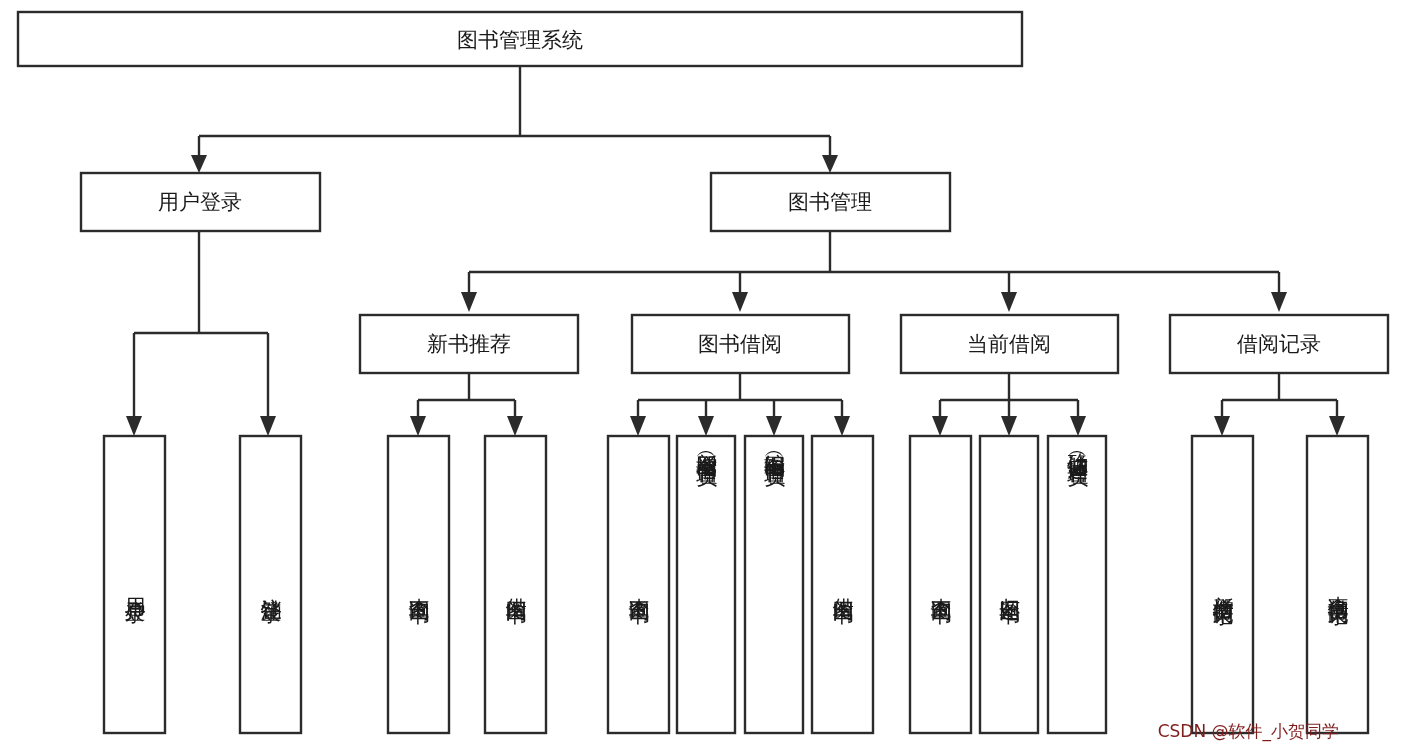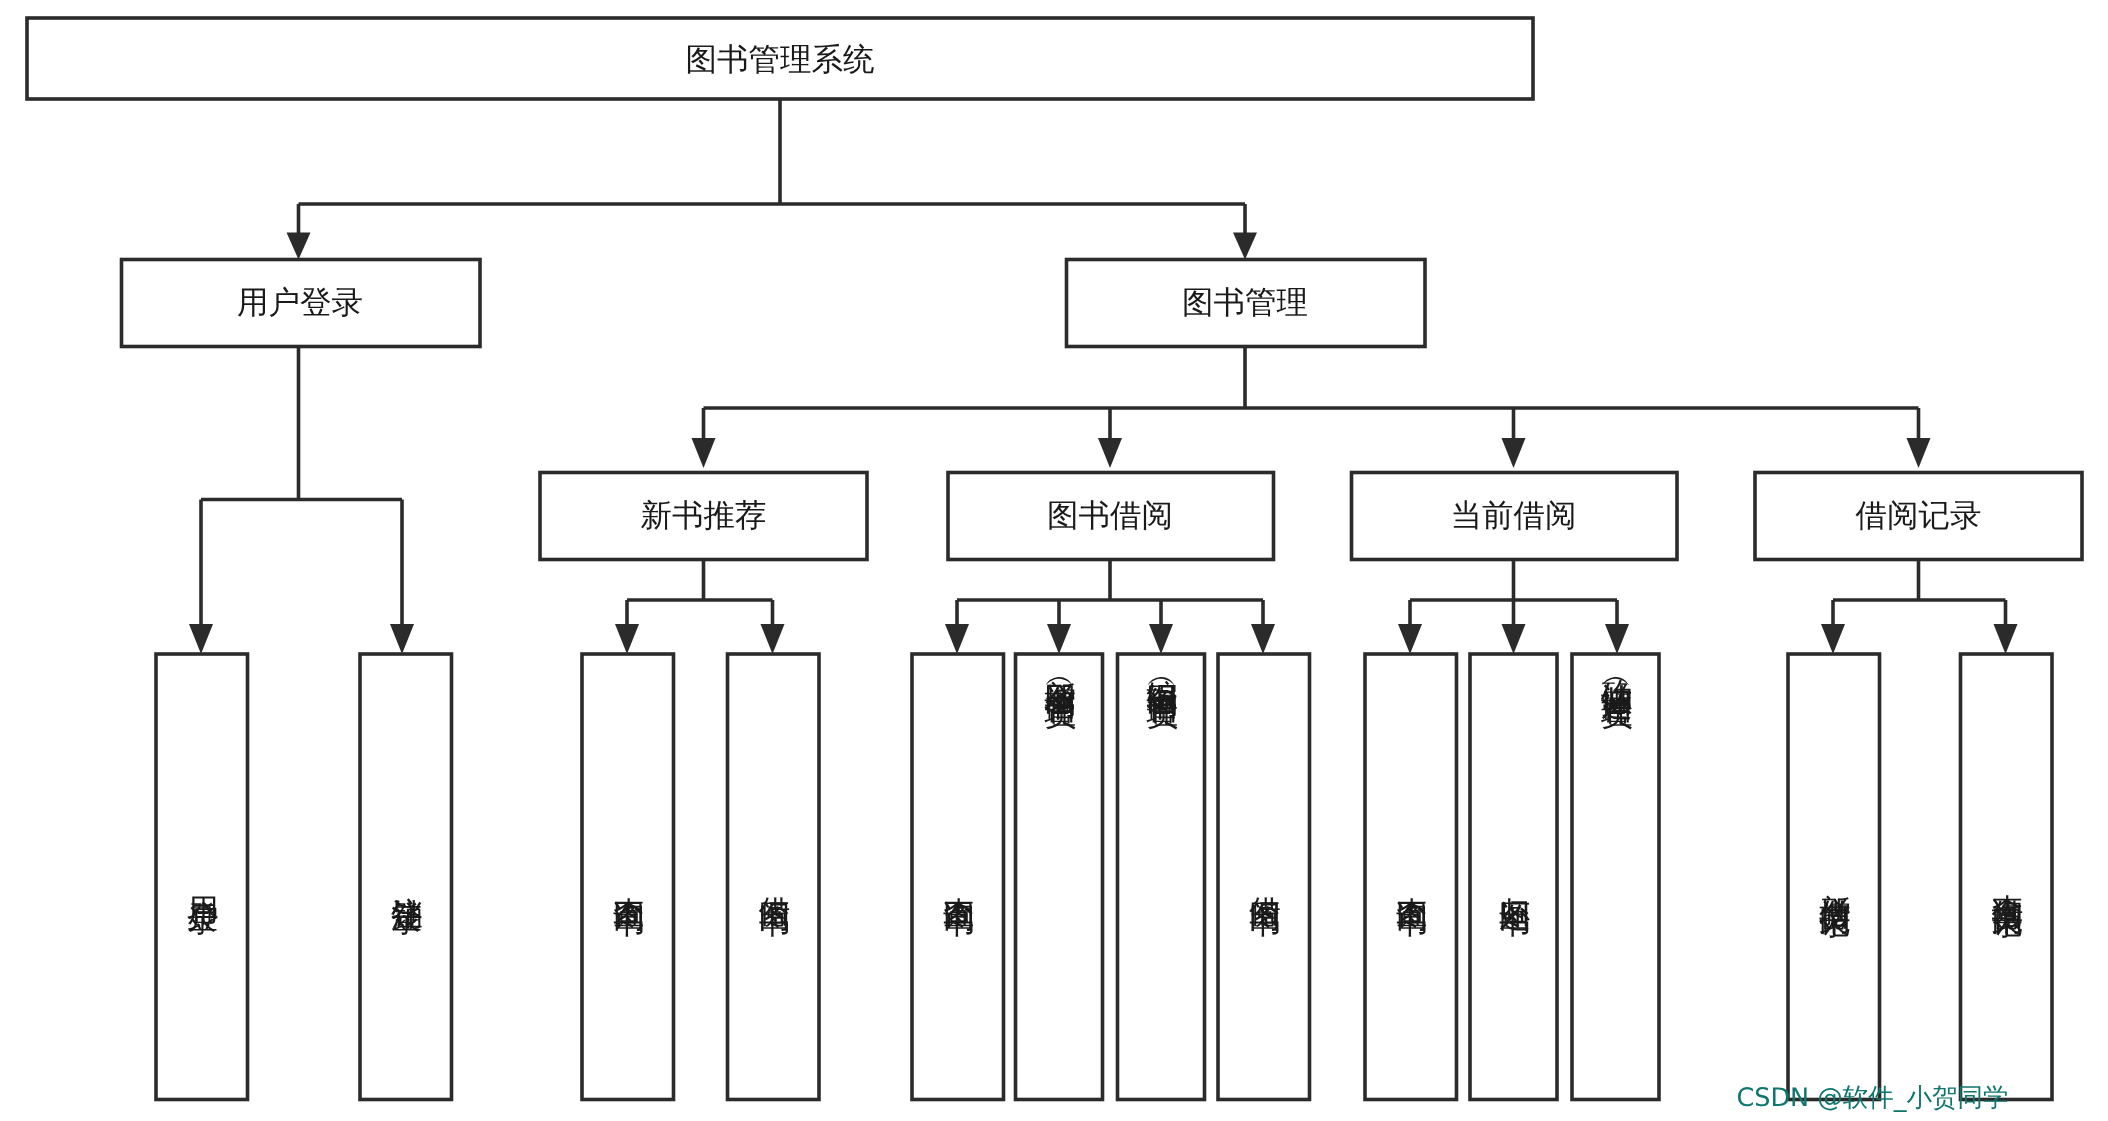--- a/index.html
+++ b/index.html
@@ -66,21 +66,21 @@
     color: #1a1a1a;
     white-space: nowrap;
     text-align: center;
   }
   .watermark {
     position: absolute;
     right: 8px;
     bottom: 4px;
     font-family: "DejaVu Sans", "Liberation Sans", sans-serif;
     font-size: 17px;
-    color: #0f766e;
+    color: #7f1d1d;
     white-space: nowrap;
     user-select: none;
   }
 </style>
 </head>
 <body>
 
 <div id="diagram-root">
 
   <svg id="flow" viewBox="0 0 1405 747">

